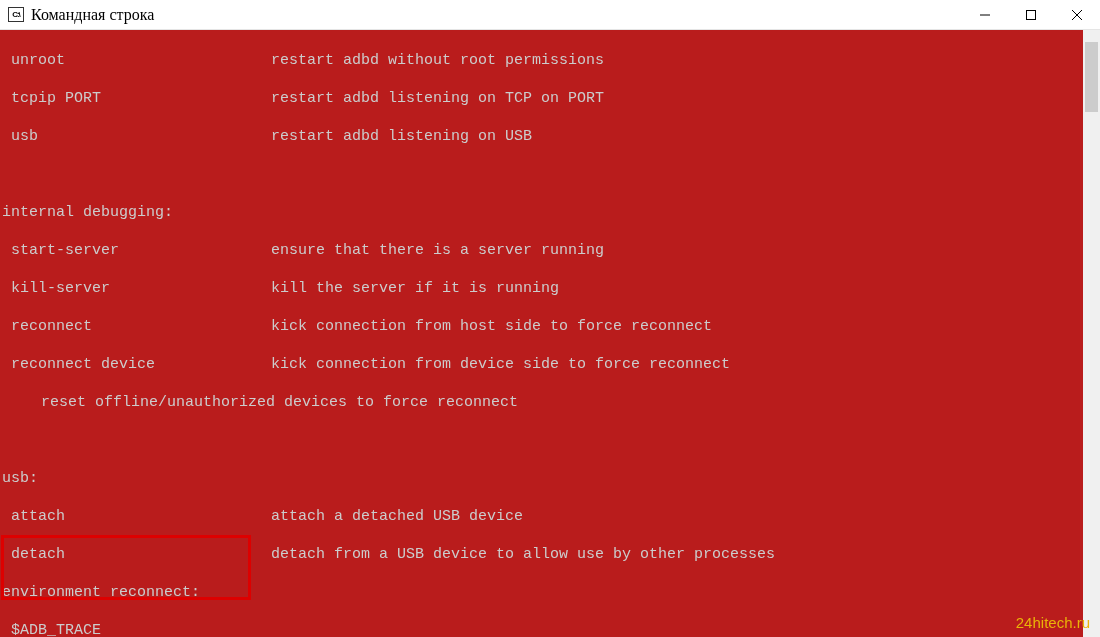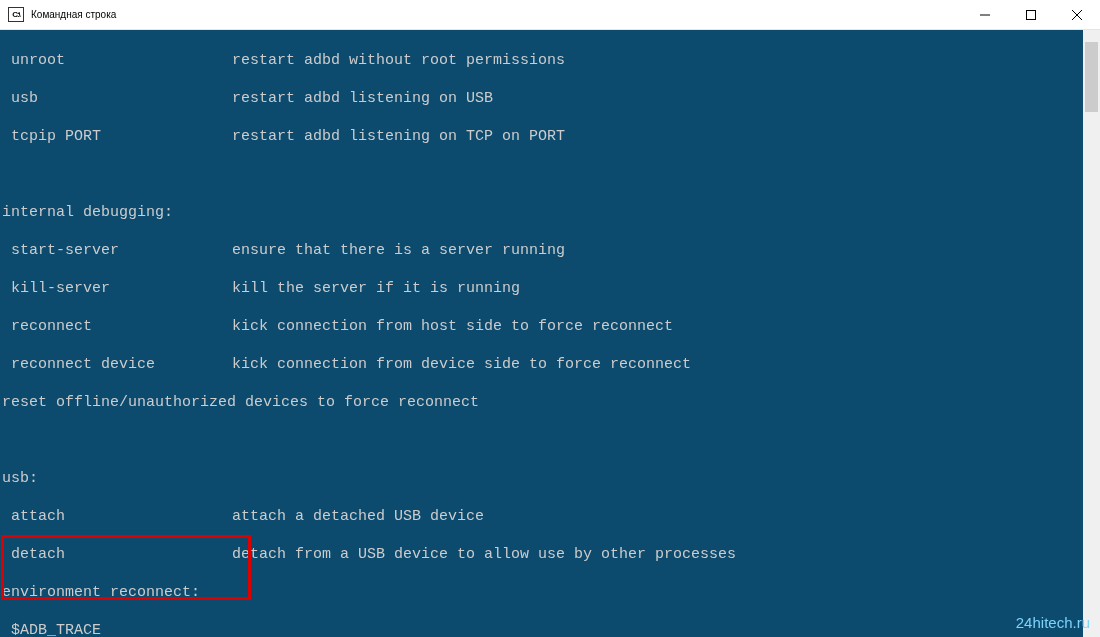--- a/index.html
+++ b/index.html
@@ -38,22 +38,22 @@
       display: flex;
       align-items: center;
       justify-content: center;
       font-size: 8px;
       font-family: sans-serif;
       font-weight: bold;
       color: #000;
       letter-spacing: -1px;
     }
     .titlebar-title {
-      font-family: Liberation Sans, sans-serif;
-      font-size: 10px;
+      font-family: Liberation Serif, serif;
+      font-size: 16px;
       color: #000;
     }
     .titlebar-controls {
       display: flex;
       height: 100%;
     }
     .titlebar-btn {
       width: 46px;
       height: 100%;
       display: flex;
@@ -63,21 +63,21 @@
       color: #000;
       cursor: pointer;
     }
     .titlebar-btn svg {
       stroke: #000;
       fill: none;
     }
     .terminal-area {
       position: relative;
       height: calc(100% - 30px);
-      background: #0c4a6e;
+      background: #b91c1c;
       color: #ccc;
       padding: 2px 0 16px 2px;
       line-height: 19px;
       white-space: pre;
       overflow: hidden;
     }
     .scrollbar {
       position: absolute;
       right: 0;
       top: 30px;
@@ -96,38 +96,39 @@
     .cmd-row {
       display: flex;
     }
     .cmd-col1 {
       display: inline-block;
       width: 230px;
       padding-left: 0;
     }
     .cmd-col2 {
       display: inline-block;
+      margin-left: 39px;
     }
     .section-header {
       color: #ccc;
     }
     .highlight-box {
       position: absolute;
       left: 1px;
       top: 535px;
       width: 250px;
       height: 65px;
       border: 3px solid #d00;
       pointer-events: none;
     }
     .watermark {
       position: absolute;
       right: 10px;
       bottom: 6px;
-      color: #7dd3fc;
+      color: #eab308;
       font-family: Arial, sans-serif;
       font-size: 15px;
     }
     .blank-line {
       height: 19px;
     }
   </style>
 </head>
 <body>
 
@@ -151,22 +152,22 @@
       <svg width="10" height="10">
           <line x1="0" y1="0" x2="10" y2="10" stroke-width="1"></line>
           <line x1="10" y1="0" x2="0" y2="10" stroke-width="1"></line>
         </svg>
     </div>
   </div>
 </div>
 
 <div class="terminal-area">
 <div class="cmd-row"><span class="cmd-col1"> unroot</span><span class="cmd-col2">restart adbd without root permissions</span></div>
+<div class="cmd-row"><span class="cmd-col1"> tcpip PORT</span><span class="cmd-col2">restart adbd listening on TCP on PORT</span></div>
 <div class="cmd-row"><span class="cmd-col1"> usb</span><span class="cmd-col2">restart adbd listening on USB</span></div>
-<div class="cmd-row"><span class="cmd-col1"> tcpip PORT</span><span class="cmd-col2">restart adbd listening on TCP on PORT</span></div>
 <div class="blank-line"></div>
 <div class="section-header">internal debugging:</div>
 <div class="cmd-row"><span class="cmd-col1"> start-server</span><span class="cmd-col2">ensure that there is a server running</span></div>
 <div class="cmd-row"><span class="cmd-col1"> kill-server</span><span class="cmd-col2">kill the server if it is running</span></div>
 <div class="cmd-row"><span class="cmd-col1"> reconnect</span><span class="cmd-col2">kick connection from host side to force reconnect</span></div>
 <div class="cmd-row"><span class="cmd-col1"> reconnect device</span><span class="cmd-col2">kick connection from device side to force reconnect</span></div>
 <div class="cmd-row"><span class="cmd-col2">reset offline/unauthorized devices to force reconnect</span></div>
 <div class="blank-line"></div>
 <div class="section-header">usb:</div>
 <div class="cmd-row"><span class="cmd-col1"> attach</span><span class="cmd-col2">attach a detached USB device</span></div>

